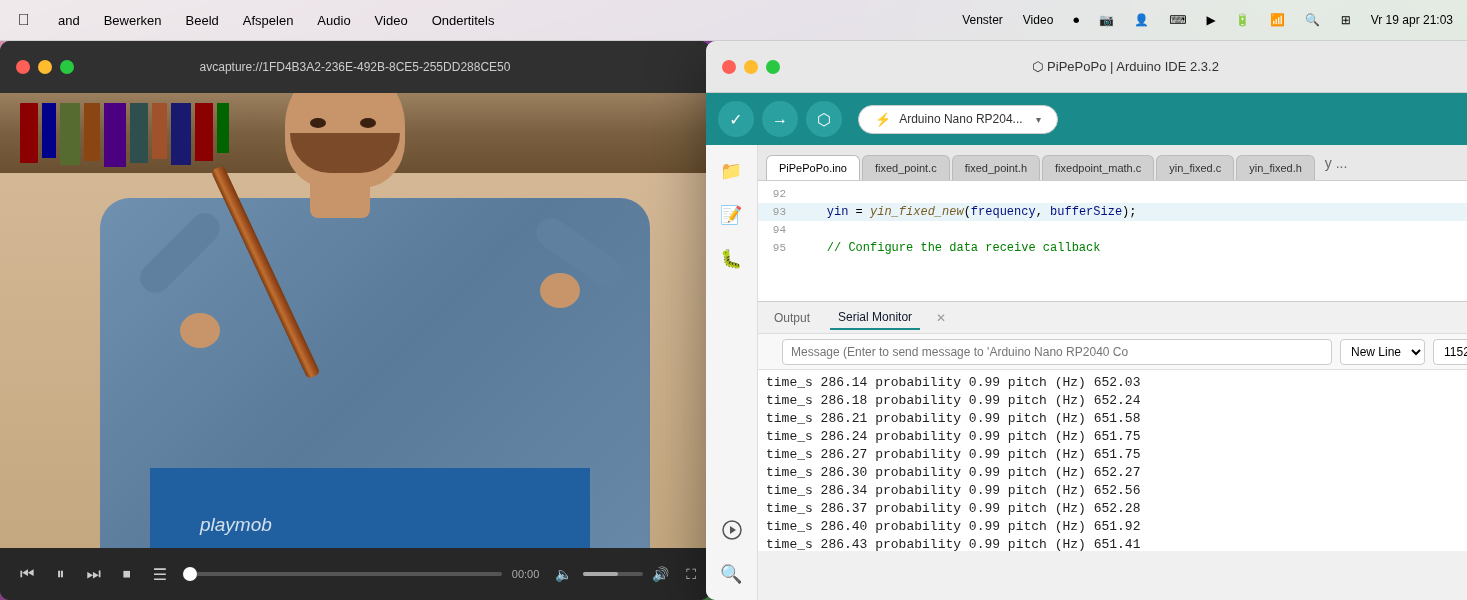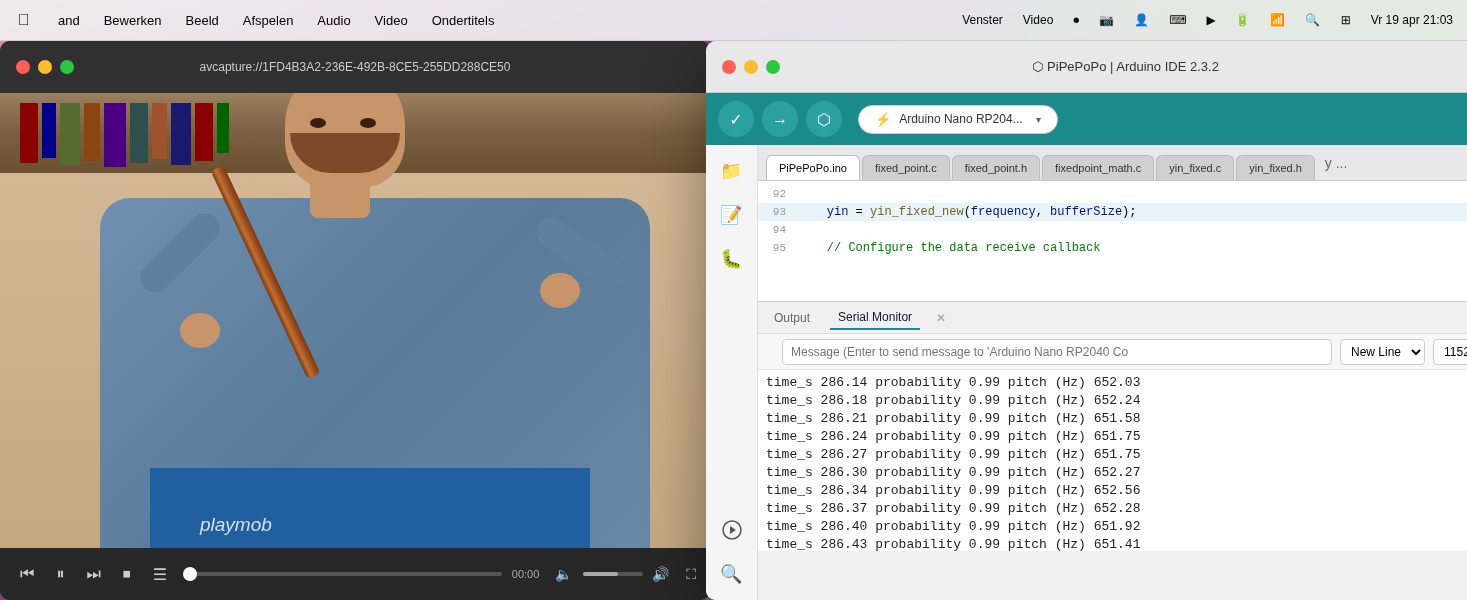--- a/index.html
+++ b/index.html
@@ -369,21 +369,21 @@
       color: #999;
       user-select: none;
       font-size: 11px;
       font-family: Liberation Mono, monospace;
     }
     .line-code {
       flex: 1;
       padding-right: 8px;
       white-space: pre;
     }
-    .code-function { color: #795e26; }
+    .code-function { color: #795e26; font-style: italic; }
     .code-comment { color: #008000; }
     .code-var { color: #001080; }
     .code-highlight { background: #e8f4f8; }
 
     
     .arduino-bottom {
       height: 55%;
       border-top: 1px solid #ccc;
       background: #fff;
       display: flex;

